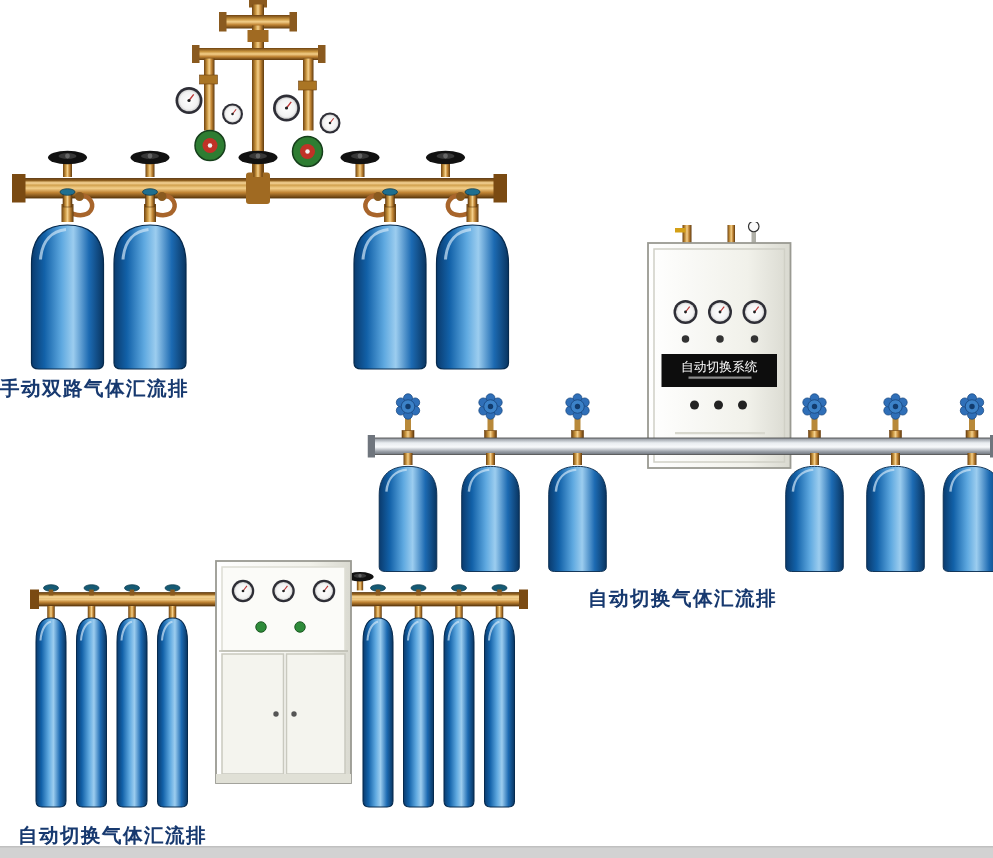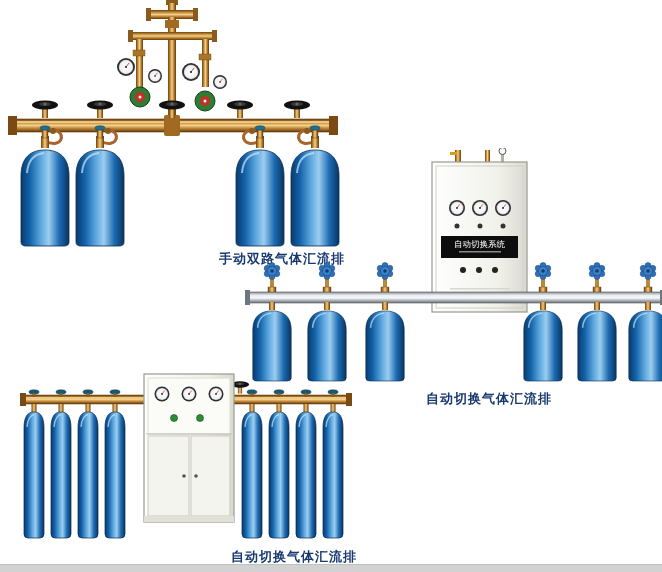--- a/index.html
+++ b/index.html
@@ -3,21 +3,21 @@
 <meta charset="utf-8">
 <style>
   html,body{margin:0;padding:0;}
   body{
     width:662px;height:572px;position:relative;overflow:hidden;
     background:#ffffff;
     font-family:"DejaVu Sans","Liberation Sans",sans-serif;
   }
   .figure-svg{position:absolute;display:block;}
   .caption{
-    position:absolute;text-align:right;
+    position:absolute;text-align:left;
     font-weight:bold;font-size:13px;letter-spacing:1px;
     color:#17396f;
     font-family:"DejaVu Sans","Liberation Sans",sans-serif;
   }
   .bottom-bar{
     position:absolute;left:0;bottom:0;width:662px;height:7px;
     background:#d2d2d2;border-top:1px solid #c0c0c0;
   }
 </style>
 </head>

